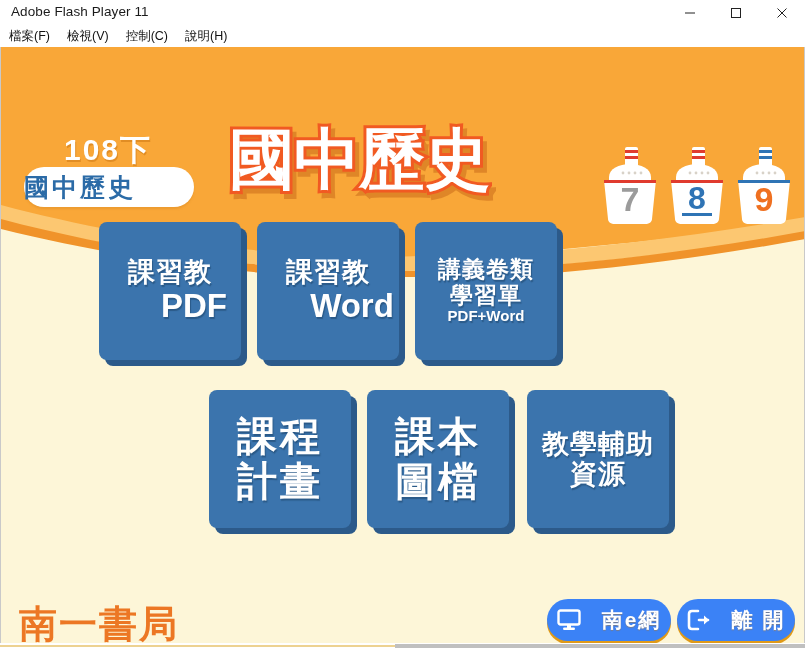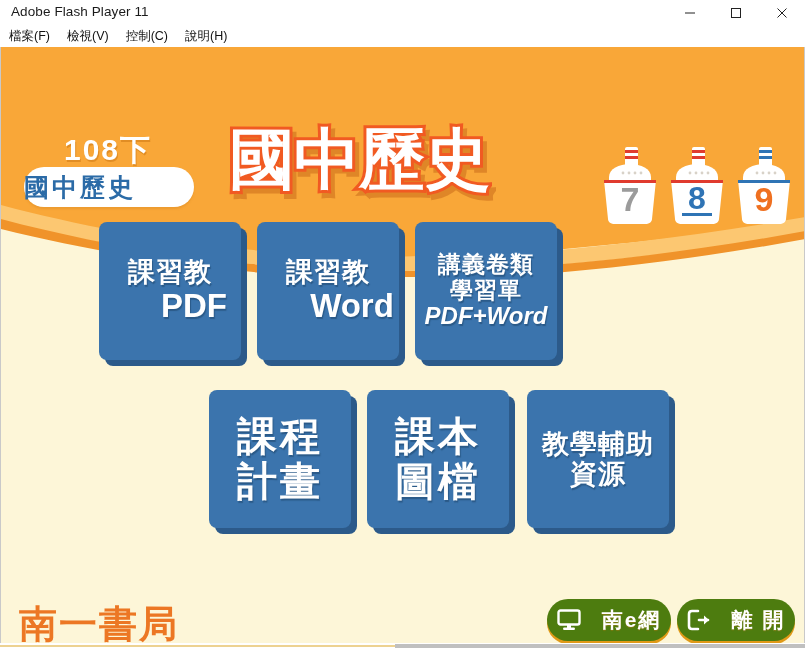--- a/index.html
+++ b/index.html
@@ -56,29 +56,29 @@
   
   .btn { position:absolute; width:142px; height:138px; border-radius:8px;
          background:#3b74ad; box-shadow:6px 6px 0 #2c5a8a;
          display:flex; flex-direction:column; align-items:center; justify-content:center;
          color:#ffffff; text-align:center; cursor:pointer; }
   .btn .l1, .btn .l2, .btn .l3 { display:block; line-height:1.12; white-space:nowrap;
                                  text-shadow:1px 2px 1px rgba(22,58,92,.45); font-weight:bold; }
   .t-cjk { font-size:27px; letter-spacing:1px; }
   .t-lat { font-size:33px; letter-spacing:0px;margin-left:48px; }
   .t-cjk-sm { font-size:23px; letter-spacing:1px; }
-  .t-lat-sm { font-size:24px;font-style:italic; }
+  .t-lat-sm { font-size:15px; }
   .t-big { font-size:40px; letter-spacing:3px; }
 
   
   .brand { position:absolute; left:18px; top:552px; font-size:38px; font-weight:bold;
            color:#ec7724; letter-spacing:2px;
            font-family:"DejaVu Serif","Liberation Serif",serif; }
 
-  .fbtn { position:absolute; height:42px; border-radius:21px; background:#4d7c0f;
+  .fbtn { position:absolute; height:42px; border-radius:21px; background:#3b82f6;
           box-shadow:0 3px 0 #e09a18; display:flex; align-items:center;
           justify-content:center; gap:21px; color:#ffffff; cursor:pointer; }
   .fbtn .lbl { font-size:21px; font-weight:bold; letter-spacing:2px;
                text-shadow:0 1px 1px rgba(190,120,20,.45); }
   .fbtn svg { display:block; flex:none; }
 
   .bottomstrip { position:absolute; left:0; top:643px; width:805px; height:6px;
                  background:#ffffff; }
   .bottomstrip .sliver { position:absolute; left:0; top:2px; width:395px; height:2px;
                          background:#e8c776; opacity:.8; }

